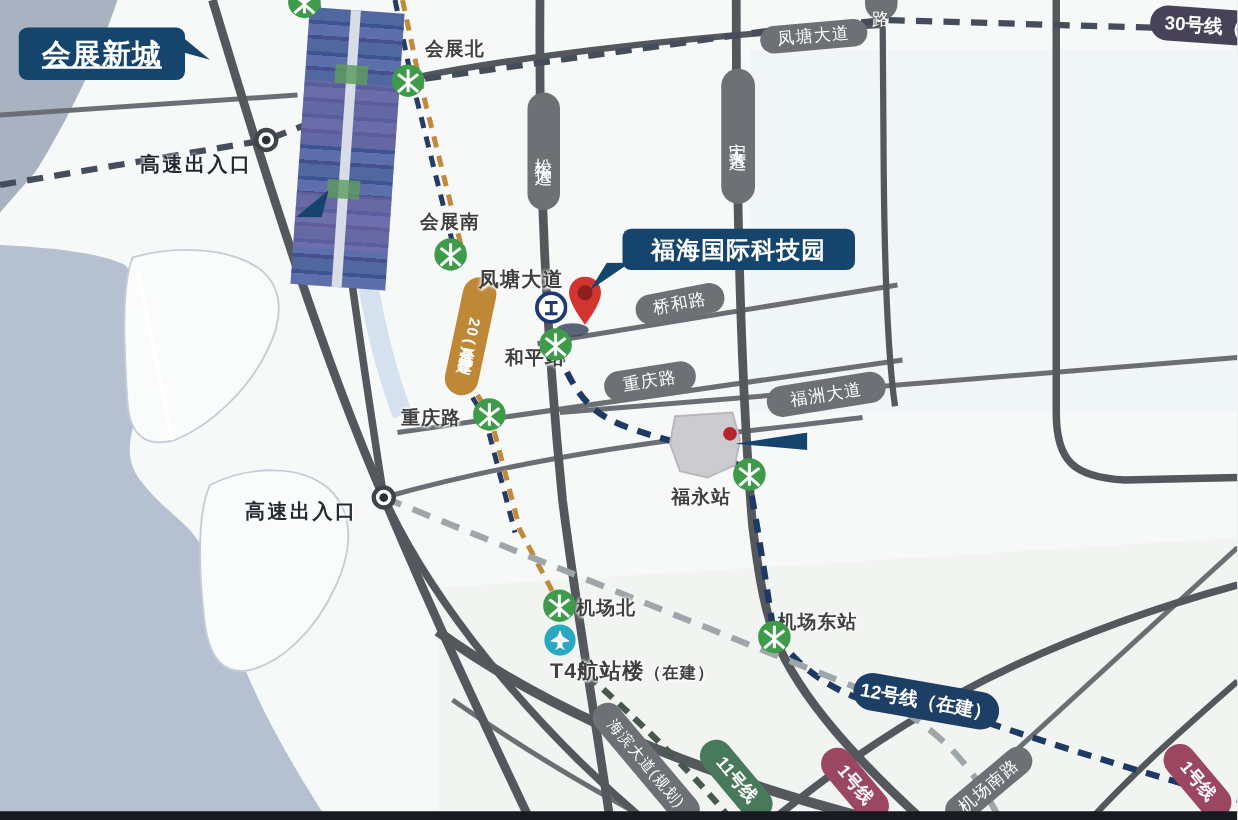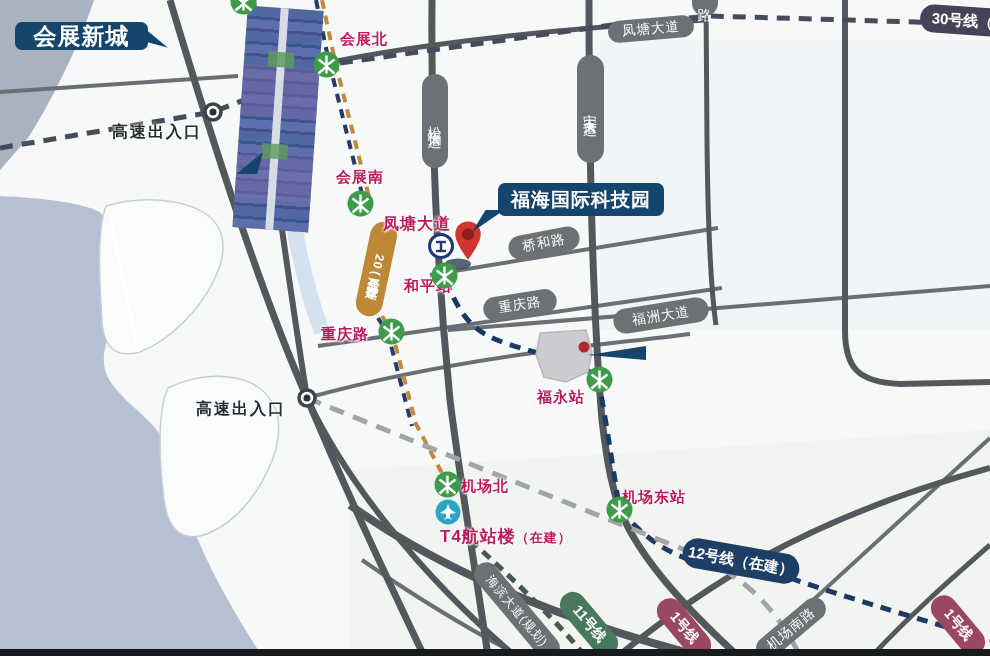--- a/index.html
+++ b/index.html
@@ -29,21 +29,21 @@
     font-size:14px;letter-spacing:3px;z-index:20;padding:6px 0;box-sizing:border-box;
   }
   
   .linepill{
     position:absolute;color:#fff;border-radius:15px;
     display:flex;align-items:center;justify-content:center;
     white-space:nowrap;z-index:21;font-weight:bold;
   }
   
   .stn{
-    position:absolute;color:#be185d;font-weight:bold;font-size:15px;white-space:nowrap;
+    position:absolute;color:#404040;font-weight:bold;font-size:15px;white-space:nowrap;
     text-shadow:0 0 3px #fff,0 0 3px #fff,1px 1px 2px #fff;z-index:30;letter-spacing:1px;
   }
   .exitlbl{
     position:absolute;color:#262b31;font-weight:700;font-size:16px;white-space:nowrap;
     text-shadow:0 0 3px #fff,0 0 3px #fff;z-index:30;letter-spacing:2px;
   }
   .bigcity{
     position:absolute;color:#8b9196;font-size:38px;letter-spacing:12px;z-index:15;
   }
   
@@ -273,23 +273,23 @@
   <div class="stn" style="left:622px;top:488px;">机场东站</div>
   <div class="stn" style="left:440px;top:525px;font-size:17px;">
     <span>T4航站楼</span><span style="font-size:13px;">（在建）</span>
   </div>
 
   <div class="exitlbl" style="left:112px;top:122px;">高速出入口</div>
   <div class="exitlbl" style="left:196px;top:399px;">高速出入口</div>
 
 
   <div class="ptr" style="left:144px;top:28px;width:24px;height:22px;clip-path:polygon(0 0,100% 90%,0 60%);"></div>
-  <div class="callout" style="left:15px;top:22px;width:133px;height:28px;font-size:23px;">会展新城</div>
+  <div class="callout" style="left:15px;top:22px;width:133px;height:42px;font-size:23px;text-decoration:underline;">会展新城</div>
 
   <div class="ptr" style="left:225px;top:152px;width:38px;height:22px;clip-path:polygon(100% 0,30% 100%,85% 100%);"></div>
 
   <div class="ptr" style="left:472px;top:210px;width:34px;height:22px;clip-path:polygon(0 100%,40% 0,95% 0);"></div>
-  <div class="callout" style="left:498px;top:183px;width:166px;height:33px;font-size:19px;">福海国际科技园</div>
+  <div class="callout" style="left:498px;top:183px;width:186px;height:33px;font-size:19px;">福海国际科技园</div>
 
   <div class="ptr" style="left:588px;top:344px;width:58px;height:20px;clip-path:polygon(0 55%,100% 10%,100% 80%);"></div>
 
   <div class="bottombar"></div>
 </div>
 
 </body></html>

